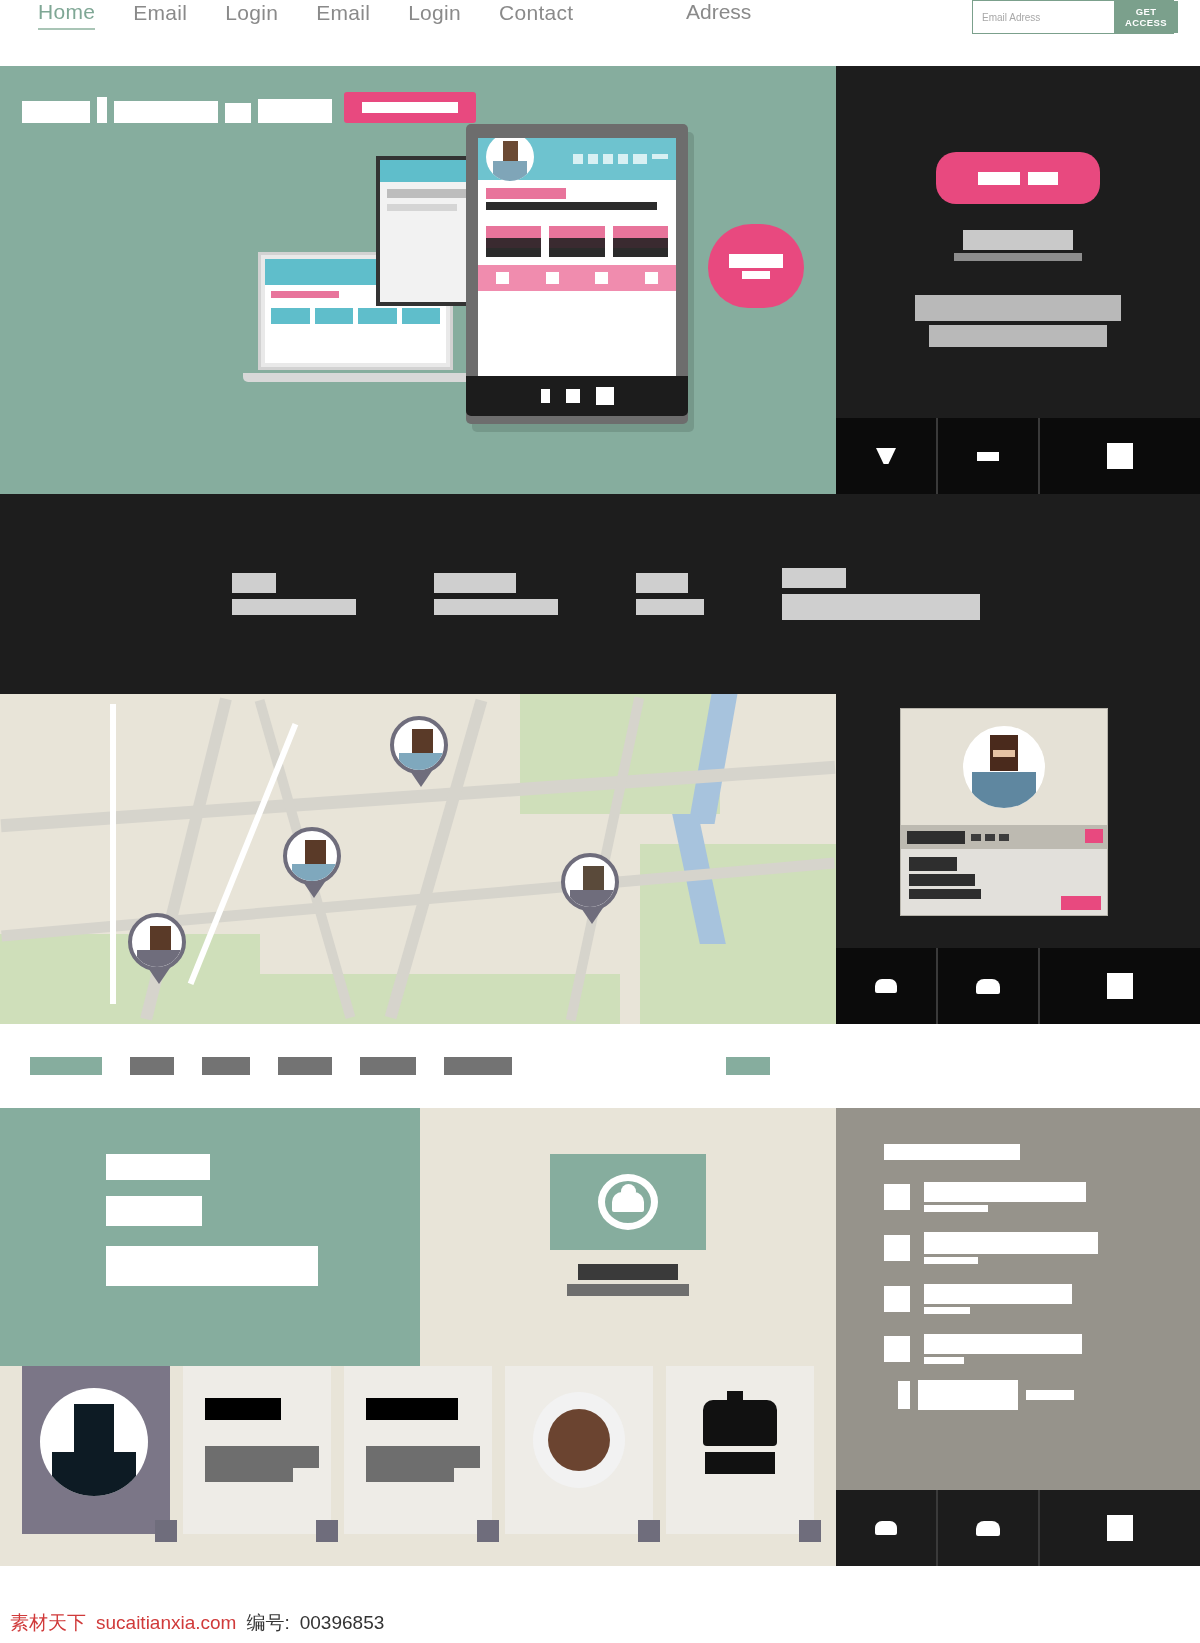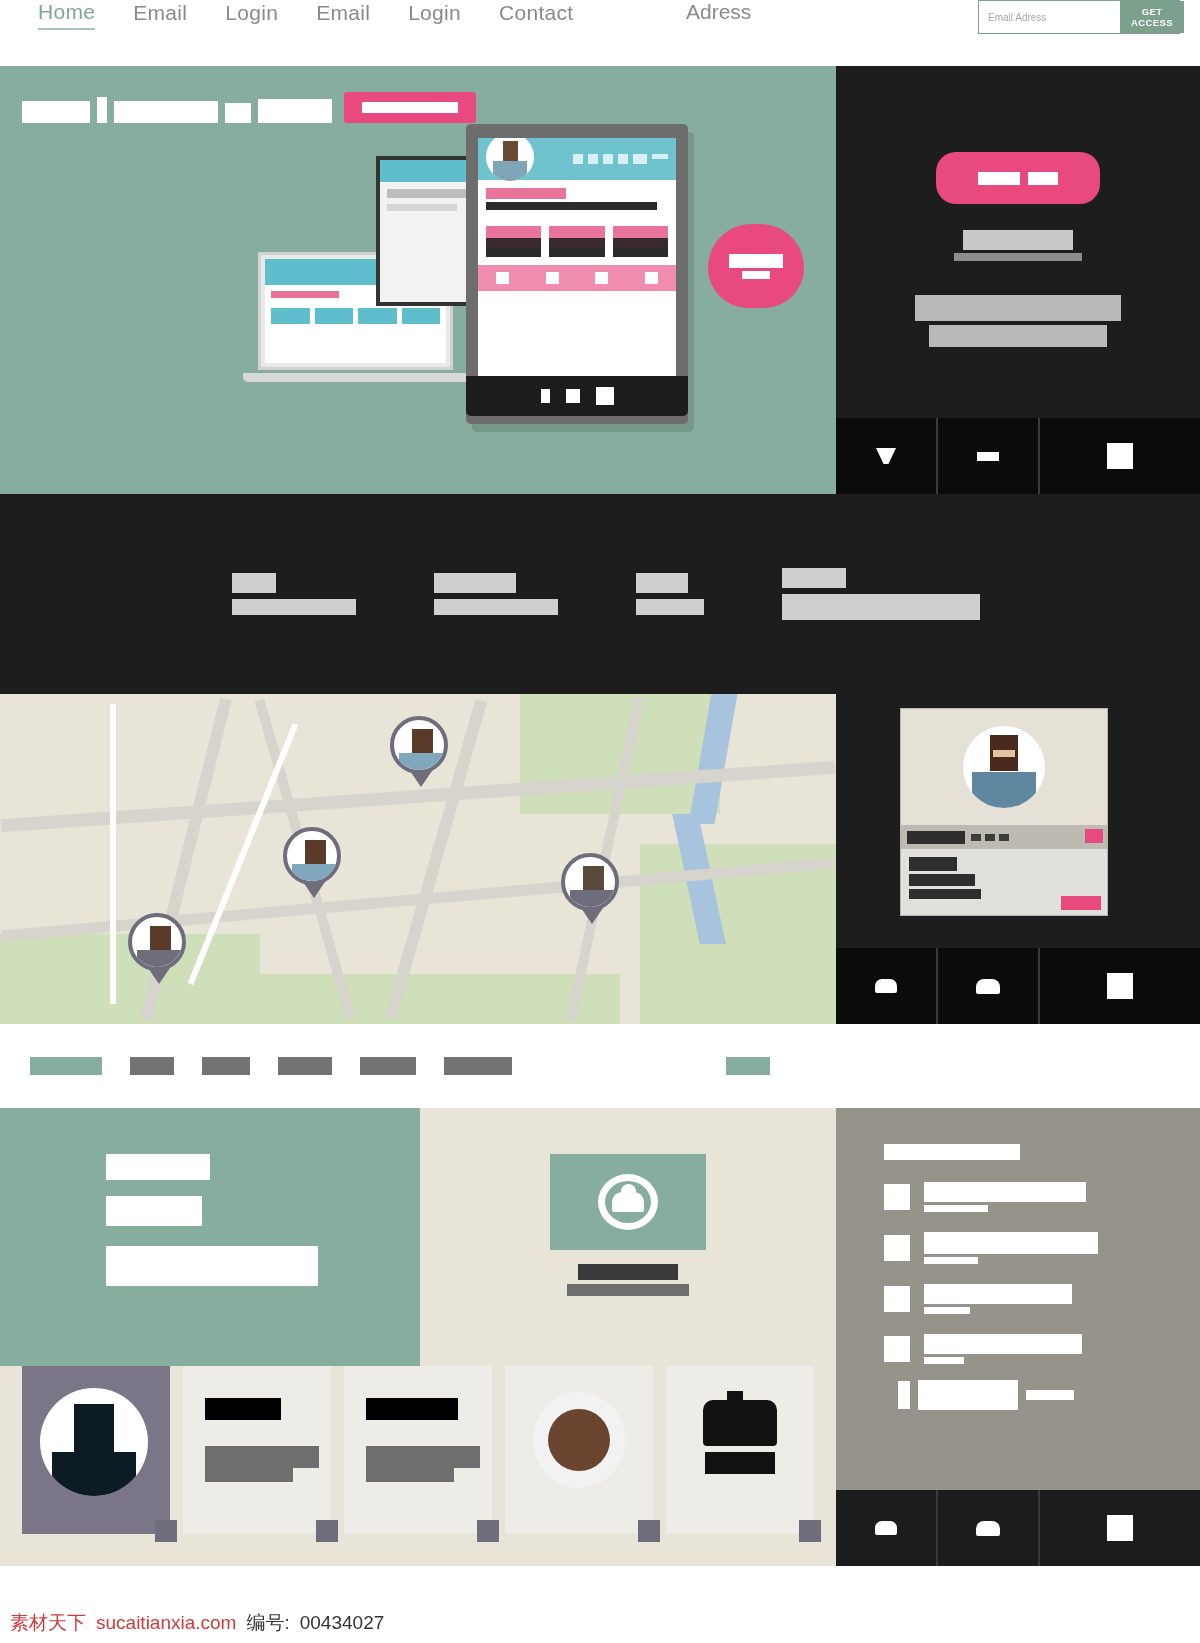--- a/index.html
+++ b/index.html
@@ -41,21 +41,21 @@
   }
   .login-link {
     position: absolute;
     left: 686px;
     font-size: 21px;
     color: #8a8a8a;
     cursor: pointer;
   }
   .signup-box {
     position: absolute;
-    right: 20px;
+    right: 26px;
     display: flex;
     align-items: stretch;
     height: 34px;
     border: 1px solid #7ba08c;
     width: 202px;
   }
   .email-input {
     flex: 1;
     border: none;
     outline: none;
@@ -714,14 +714,14 @@
         <i style="width:26px;height:26px;"></i>
       </div>
     </div>
   </div>
 </div>
 
 <div class="watermark">
   <span class="wm-red">素材天下</span>
   <span class="wm-red">sucaitianxia.com</span>
   <span class="wm-dark">编号:</span>
-  <span class="wm-dark">00434027</span>
+  <span class="wm-dark">00396853</span>
 </div>
 
 </body></html>

